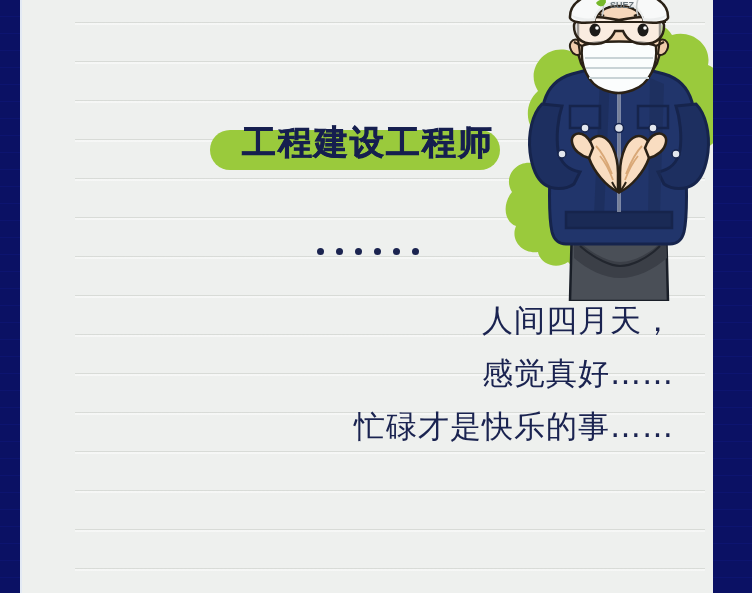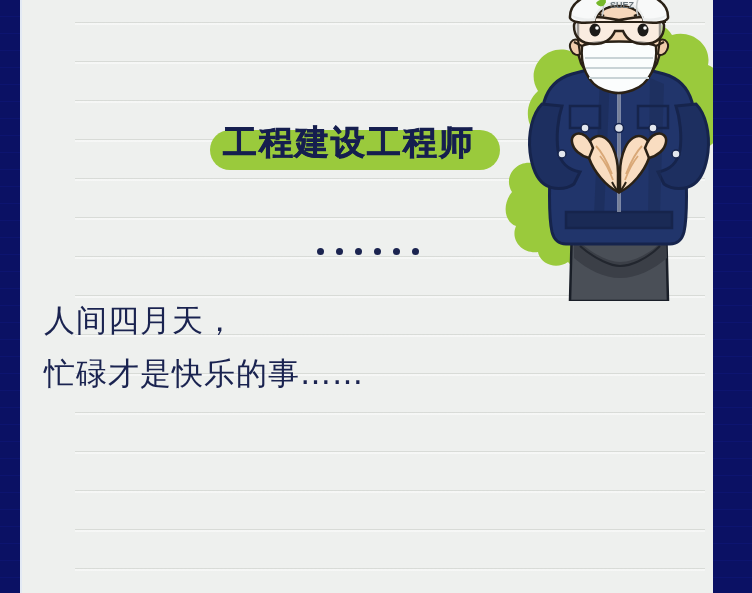--- a/index.html
+++ b/index.html
@@ -30,35 +30,35 @@
 
   
   .illus{position:absolute;left:478px;top:-4px;width:235px;height:305px;}
   .illus svg{display:block;width:235px;height:305px;}
 
   
   .title-wrap{position:absolute;left:182px;top:118px;width:300px;height:58px;}
   .title-pill{position:absolute;left:6px;top:12px;width:290px;height:40px;
               background:#9ACA3C;border-radius:22px;}
   .title-text{position:absolute;left:0;top:0;width:290px;height:48px;
-              line-height:48px;text-align:center;
+              line-height:48px;text-align:right;
               font-family:"DejaVu Sans","Liberation Sans",sans-serif;
               font-weight:bold;font-size:34px;letter-spacing:2px;
               color:#161f4f;white-space:nowrap;
               -webkit-text-stroke:0.6px #161f4f;}
 
   
   .dots{position:absolute;left:0;right:0;top:248px;text-align:center;
         font-size:0;line-height:0;}
   .dots span{display:inline-block;width:7px;height:7px;border-radius:50%;
              background:#1b2450;margin:0 6px;vertical-align:middle;}
 
   
   .body-lines{position:absolute;left:22px;right:39px;top:294px;}
-  .bline{text-align:left;color:#1a2350;
+  .bline{text-align:right;color:#1a2350;
          font-family:"DejaVu Sans","Liberation Sans",sans-serif;
          font-size:31px;line-height:53px;letter-spacing:1px;white-space:nowrap;
          font-weight:500;}
 </style>
 </head>
 <body>
 
 <div class="poster">
 
   <div class="band left"></div>
@@ -175,17 +175,18 @@
 
     <div class="title-wrap">
       <div class="title-pill"></div>
       <div class="title-text">工程建设工程师</div>
     </div>
 
     <div class="dots" id="dots"><span></span><span></span><span></span><span></span><span></span><span></span></div>
 
     <div class="body-lines" id="body-lines">
         <div class="bline">人间四月天，</div>
+        <div class="bline">感觉真好……</div>
         <div class="bline">忙碌才是快乐的事……</div>
       </div>
 
   </div>
 </div>
 
 </body></html>

